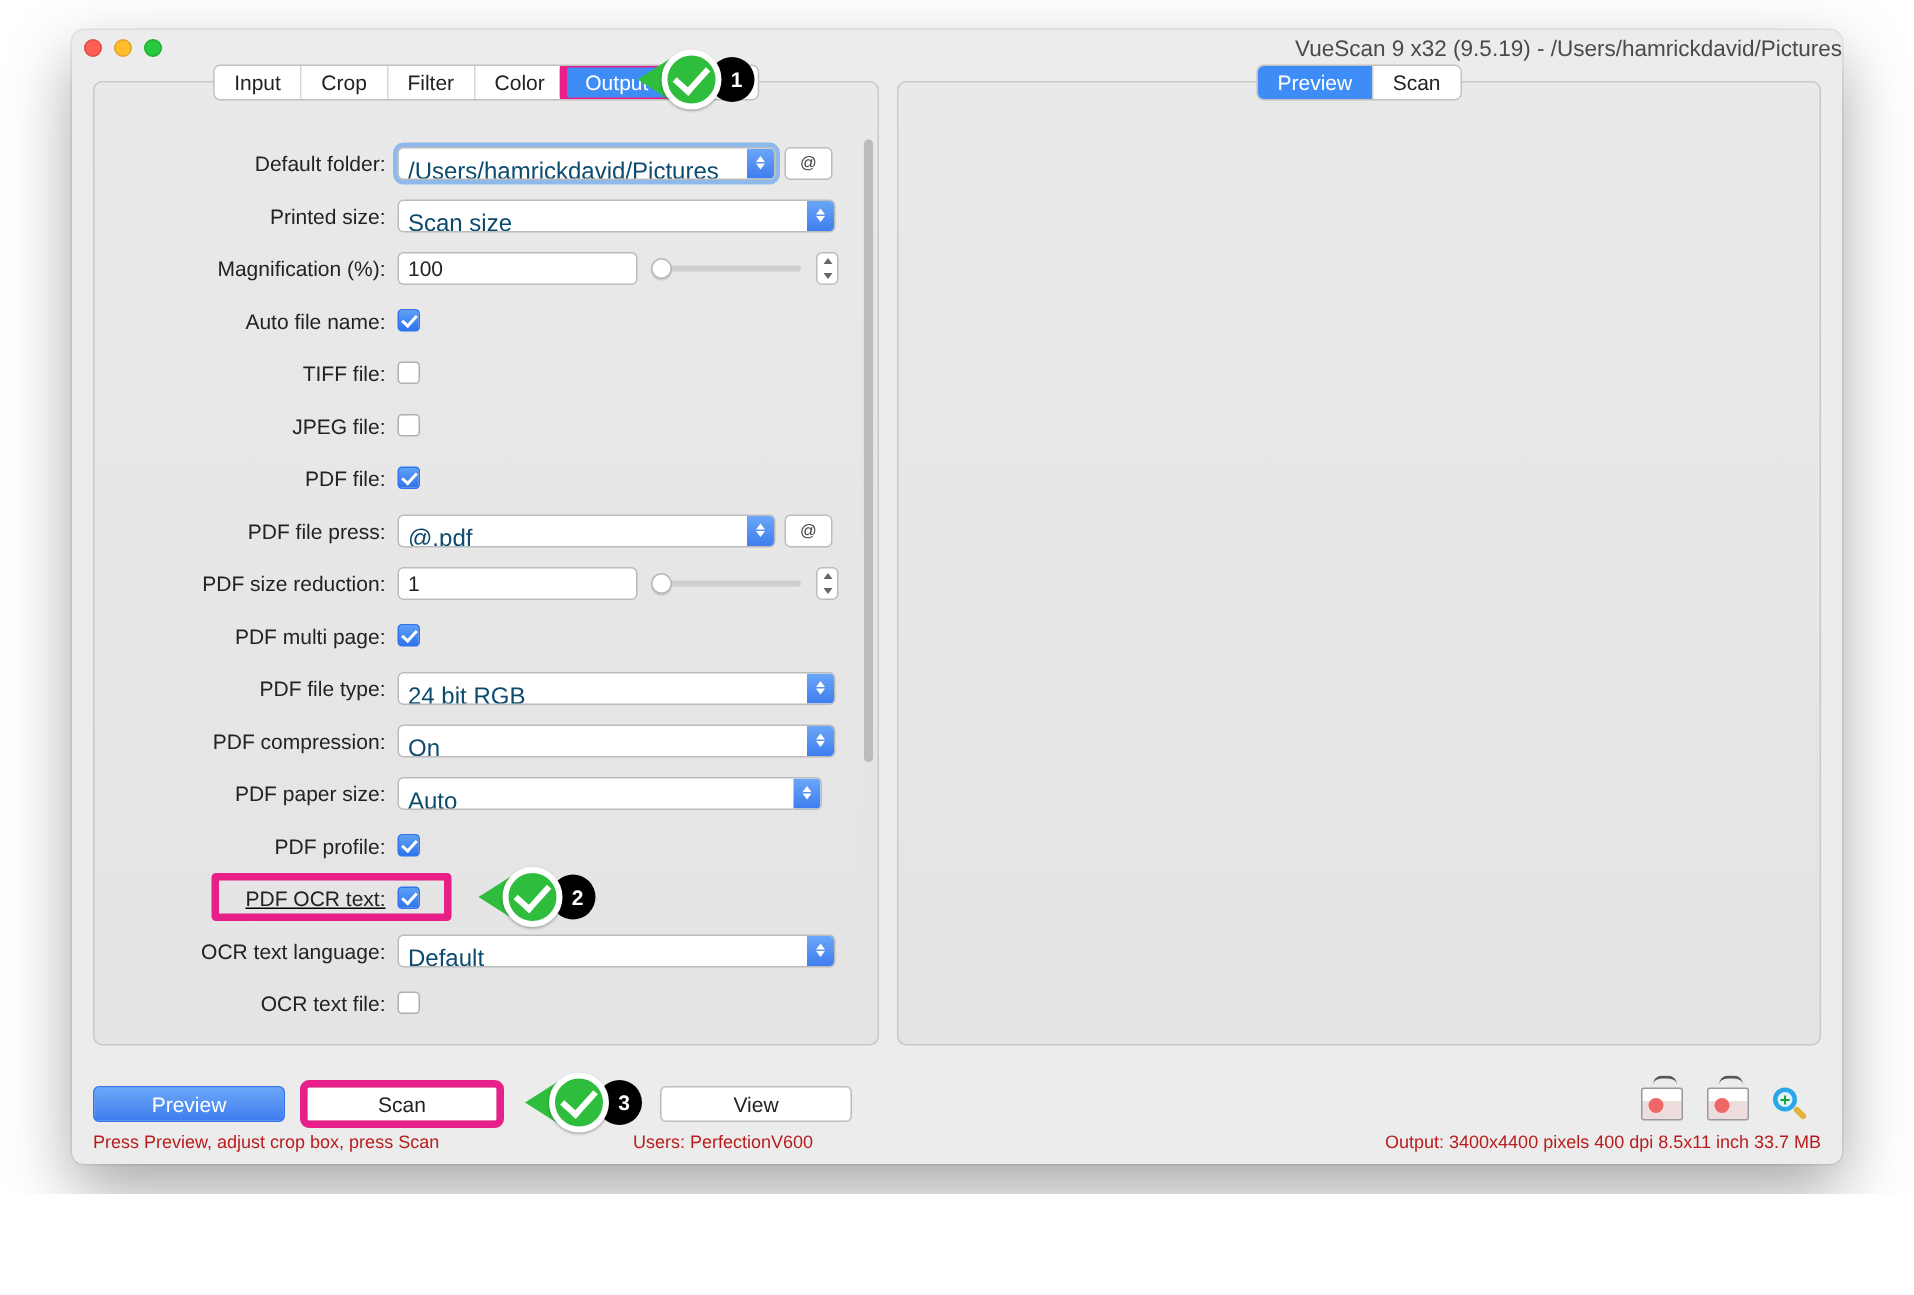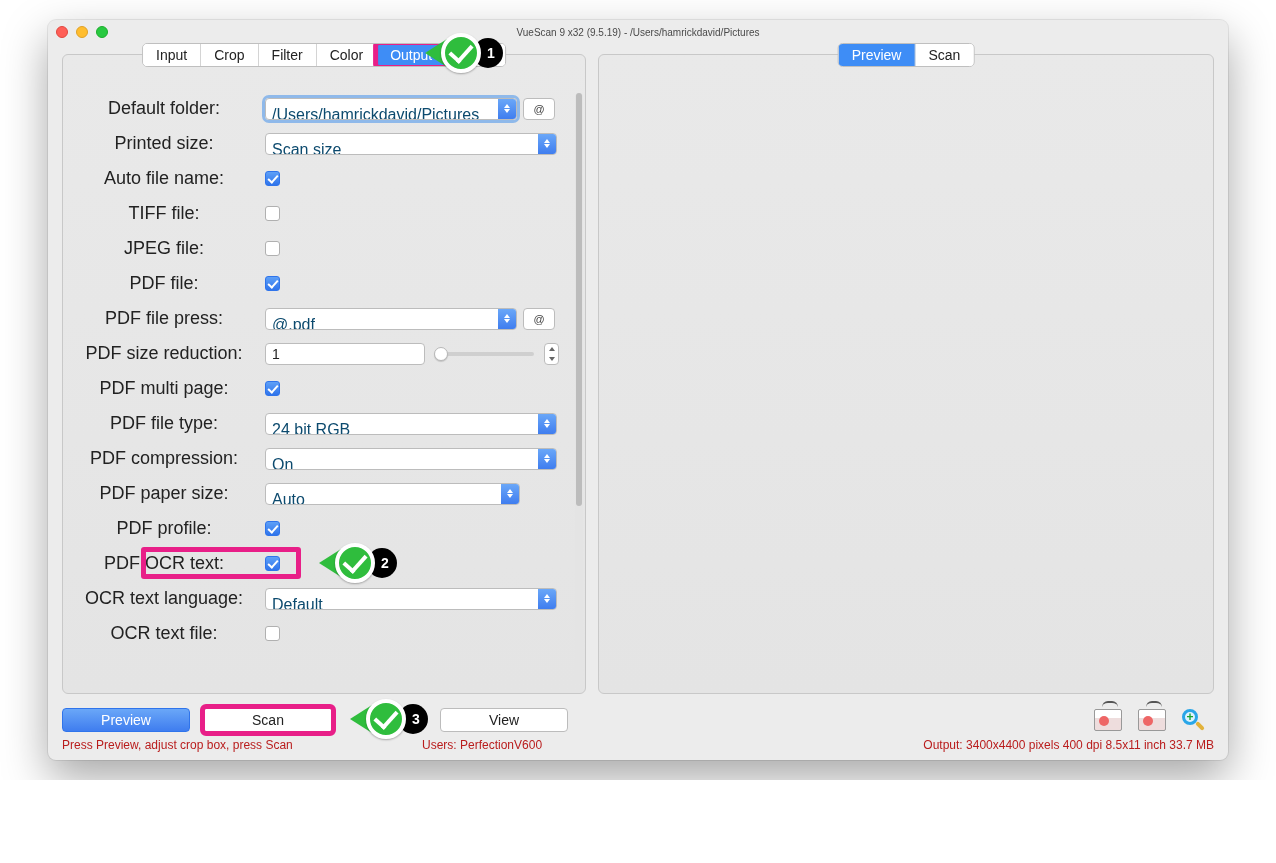--- a/index.html
+++ b/index.html
@@ -26,24 +26,24 @@
     position: relative;
     padding: 0 8px;
   }
   .traffic { display: flex; gap: 8px; }
   .dot { width: 12px; height: 12px; border-radius: 50%; }
   .dot.red { background: #ff5f57; border: 0.5px solid #e1483f; }
   .dot.yellow { background: #ffbd2e; border: 0.5px solid #e0a127; }
   .dot.green { background: #28c940; border: 0.5px solid #1dad2c; }
   .title {
     position: absolute; left: 0; right: 0;
-    text-align: center; font-size: 10px; color: #4a4a4a;
+    text-align: right; font-size: 15px; color: #4a4a4a;
   }
   .toolbar {
-    display: flex; gap: 12px; margin: 10px 14px 6px 14px;
+    display: flex; gap: 12px; margin: 10px 14px 19px 14px;
   }
   .panel {
     background: linear-gradient(#e9e9e9,#e4e4e4);
     border: 1px solid #c8c8c8; border-radius: 6px;
     padding: 10px 8px 10px 8px;
     position: relative;
   }
   .panel.left { flex: 0 0 524px; min-height: 640px; }
   .panel.right { flex: 1; min-height: 640px; }
   .seg-tabs {
@@ -57,22 +57,22 @@
     border-right: 1px solid #d0d0d0; cursor: default;
   }
   .seg-tab:last-child { border-right: none; }
   .seg-tab.sel { background: #3e8df6; color: #fff; }
   .form { margin-top: 26px; padding-right: 18px; }
   .row {
     display: flex; align-items: center; height: 35px;
     position: relative;
   }
   .lbl {
-    flex: 0 0 194px; text-align: center; padding-right: 8px;
-    font-size: 18px; color: #222;
+    flex: 0 0 194px; text-align: right; padding-right: 8px;
+    font-size: 14px; color: #222;
   }
   .ctrls { flex: 1; display: flex; align-items: center; gap: 6px; }
   .select {
     height: 22px; border-radius: 4px; border: 1px solid #bcbcbc;
     background: #fff; display: flex; align-items: center;
     padding: 13px 0 0 6px; font-size: 16px; color: #0c4a6e;
     position: relative; overflow: hidden;
   }
   .select-cap {
     position: absolute; right: 0; top: 0; bottom: 0; width: 18px;
@@ -258,72 +258,87 @@
         <div class="row">
           <div class="lbl">Printed size:</div>
           <div class="ctrls">
             <div class="select" style="width:292px;">
               <span>Scan size</span>
                 <div class="select-cap"></div>
             </div>
           </div>
         </div>
 
-
-        <div class="row">
-            <div class="lbl">Auto file name:</div>
-            <div class="ctrls">
-              <div class="check on"></div>
-            </div>
-          </div>
-        <div class="row">
-            <div class="lbl">TIFF file:</div>
-            <div class="ctrls">
-              <div class="check"></div>
-            </div>
-          </div>
-        <div class="row">
-            <div class="lbl">JPEG file:</div>
-            <div class="ctrls">
-              <div class="check"></div>
-            </div>
-          </div>
-        <div class="row">
-            <div class="lbl">PDF file:</div>
-            <div class="ctrls">
-              <div class="check on"></div>
-            </div>
-          </div>
-
-        <div class="row">
-          <div class="lbl">PDF file press:</div>
-          <div class="ctrls">
-            <div class="select" style="width:252px;">
-              <span>@.pdf</span>
-                <div class="select-cap"></div>
-            </div>
-            <div class="atbtn">@</div>
-          </div>
-        </div>
-
-        <div class="row">
-          <div class="lbl">PDF size reduction:</div>
+        <div class="row">
+          <div class="lbl">Magnification (%):</div>
           <div class="ctrls">
             <div class="input" style="width:160px;">
-                <span>1</span>
+                <span>100</span>
               </div>
             <div class="slider">
                 <div class="slider-thumb" style="left:6%;"></div>
               </div>
             <div class="stepper">
                 <div></div>
                 <div></div>
               </div>
           </div>
         </div>
+
+        <div class="row">
+            <div class="lbl">Auto file name:</div>
+            <div class="ctrls">
+              <div class="check on"></div>
+            </div>
+          </div>
+        <div class="row">
+            <div class="lbl">TIFF file:</div>
+            <div class="ctrls">
+              <div class="check"></div>
+            </div>
+          </div>
+        <div class="row">
+            <div class="lbl">JPEG file:</div>
+            <div class="ctrls">
+              <div class="check"></div>
+            </div>
+          </div>
+        <div class="row">
+            <div class="lbl">PDF file:</div>
+            <div class="ctrls">
+              <div class="check on"></div>
+            </div>
+          </div>
+
+        <div class="row">
+          <div class="lbl">PDF file press:</div>
+          <div class="ctrls">
+            <div class="select" style="width:252px;">
+              <span>@.pdf</span>
+                <div class="select-cap"></div>
+            </div>
+            <div class="atbtn">@</div>
+          </div>
+        </div>
+
+        <div class="row">
+          <div class="lbl">PDF size reduction:</div>
+          <div class="ctrls">
+            <div class="input" style="width:160px;">
+                <span>1</span>
+              </div>
+            <div class="slider">
+                <div class="slider-thumb" style="left:6%;"></div>
+              </div>
+            <div class="stepper">
+                <div></div>
+                <div></div>
+              </div>
+          </div>
+        </div>
         <div class="row">
             <div class="lbl">PDF multi page:</div>
             <div class="ctrls">
               <div class="check on"></div>
             </div>
           </div>
 
         <div class="row">
             <div class="lbl">PDF file type:</div>
             <div class="ctrls">
@@ -338,34 +353,34 @@
             <div class="ctrls">
               <div class="select" style="width:292px;">
                 <span>On</span>
                 <div class="select-cap"></div>
               </div>
             </div>
           </div>
         <div class="row">
             <div class="lbl">PDF paper size:</div>
             <div class="ctrls">
-              <div class="select" style="width:255px;">
+              <div class="select" style="width:283px;">
                 <span>Auto</span>
                 <div class="select-cap"></div>
               </div>
             </div>
           </div>
         <div class="row">
             <div class="lbl">PDF profile:</div>
             <div class="ctrls">
               <div class="check on"></div>
             </div>
           </div>
 
-        <div class="row" style="position:relative;">
+        <div class="row" style="position:relative;text-decoration:underline;">
           <div class="hl-box" style="left:70px; top:1px; width:160px; height:32px;"></div>
           <div class="lbl">PDF OCR text:</div>
           <div class="ctrls">
               <div class="check on"></div>
             </div>
           <div class="annot" style="left:248px; top:-3px;">
             <div class="tail"></div>
               <div class="circle"></div>
             <div class="badge-num">2</div>
           </div>

